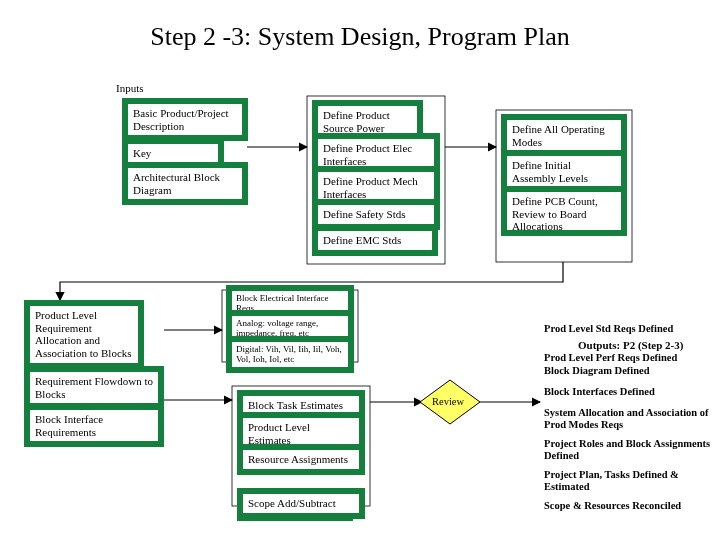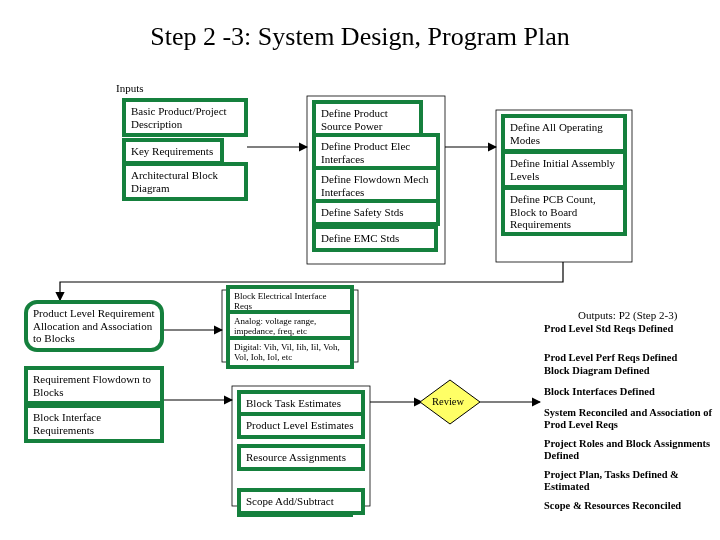--- a/index.html
+++ b/index.html
@@ -18,37 +18,38 @@
     left: 0; right: 0;
     text-align: center;
     font-size: 26px;
   }
   .label {
     position: absolute;
     font-size: 11px;
   }
   .box {
     position: absolute;
-    border: 4px solid #15803d;
+    border: 6px solid #15803d;
     background: #fff;
     font-size: 11px;
     padding: 3px 5px;
     line-height: 1.15;
   }
   .box.small { font-size: 9px; padding: 2px 4px; }
   .out-line {
     position: absolute;
     font-size: 10.5px;
     line-height: 1.15;
     font-weight: bold;
   }
   .out-header {
     position: absolute;
     font-size: 11px;
-    font-weight: normal;
+    font-weight: bold;
+    margin-top: 30px;
   }
   svg.conn {
     position: absolute;
     top: 0; left: 0;
     width: 720px; height: 540px;
     pointer-events: none;
   }
 </style>
 </head>
 <body>
@@ -85,45 +86,45 @@
 <div class="title">Step 2 -3:  System Design, Program Plan</div>
 
 <div class="label" style="left:116px; top:82px;">Inputs</div>
 
 <div class="box" style="left:122px; top:98px;  width:126px;">Basic Product/Project Description</div>
 <div class="box" style="left:122px; top:138px; width:102px;">Key Requirements</div>
 <div class="box" style="left:122px; top:162px; width:126px;">Architectural Block Diagram</div>
 
 <div class="box" style="left:312px; top:100px; width:111px;">Define Product Source Power Requirements</div>
 <div class="box" style="left:312px; top:133px; width:128px;">Define Product Elec Interfaces</div>
-<div class="box" style="left:312px; top:166px; width:128px;">Define Flowdown Mech Interfaces</div>
+<div class="box" style="left:312px; top:166px; width:128px;">Define Product Mech Interfaces</div>
 <div class="box" style="left:312px; top:199px; width:128px;">Define Safety Stds</div>
 <div class="box" style="left:312px; top:225px; width:126px;">Define EMC Stds</div>
 
 <div class="box" style="left:501px; top:114px; width:126px;">Define All Operating Modes</div>
 <div class="box" style="left:501px; top:150px; width:126px;">Define Initial Assembly Levels</div>
-<div class="box" style="left:501px; top:186px; width:126px; height:50px;">Define PCB Count, Block to Board Requirements</div>
+<div class="box" style="left:501px; top:186px; width:126px; height:50px;">Define PCB Count, Review to Board Allocations</div>
 
-<div class="box" style="left:24px; top:300px; width:140px;border-radius:13px;">Product Level Requirement Allocation and Association to Blocks</div>
+<div class="box" style="left:24px; top:300px; width:120px;">Product Level Requirement Allocation and Association to Blocks</div>
 <div class="box" style="left:24px; top:366px; width:140px;">Requirement Flowdown to Blocks</div>
 <div class="box" style="left:24px; top:404px; width:140px;">Block Interface Requirements</div>
 
 <div class="box small" style="left:226px; top:285px; width:128px;">Block Electrical Interface Reqs</div>
 <div class="box small" style="left:226px; top:310px; width:128px;">Analog:  voltage range, impedance, freq, etc</div>
 <div class="box small" style="left:226px; top:336px; width:128px;">Digital:  Vih, Vil, Iih, Iil, Voh, Vol, Ioh, Iol, etc</div>
 
 <div class="box" style="left:237px; top:390px; width:128px;">Block Task Estimates</div>
 <div class="box" style="left:237px; top:412px; width:128px;">Product Level Estimates</div>
 <div class="box" style="left:237px; top:444px; width:128px;">Resource Assignments</div>
 <div class="box" style="left:237px; top:466px; width:116px;margin-top:24px;">Overall Project Plan</div>
 <div class="box" style="left:237px; top:488px; width:128px;">Scope Add/Subtract</div>
 
 <div class="label" style="left:432px; top:396px; font-size:10.5px;">Review</div>
 
 <div class="out-header" style="left:578px; top:309px;">Outputs:  P2 (Step 2-3)</div>
 <div class="out-line" style="left:544px; top:323px;">Prod Level Std Reqs Defined</div>
 <div class="out-line" style="left:544px; top:352px;">Prod Level Perf Reqs Defined</div>
 <div class="out-line" style="left:544px; top:365px;">Block Diagram Defined</div>
 <div class="out-line" style="left:544px; top:386px;">Block Interfaces Defined</div>
-<div class="out-line" style="left:544px; top:407px; width:170px;">System Reconciled and Association of Prod Level Reqs</div>
+<div class="out-line" style="left:544px; top:407px; width:170px;">System Allocation and Association of Prod Modes Reqs</div>
 <div class="out-line" style="left:544px; top:438px; width:170px;">Project Roles and Block Assignments Defined</div>
 <div class="out-line" style="left:544px; top:469px; width:170px;">Project Plan,  Tasks Defined &amp; Estimated</div>
 <div class="out-line" style="left:544px; top:500px;">Scope &amp; Resources Reconciled</div>
 
 </body></html>

